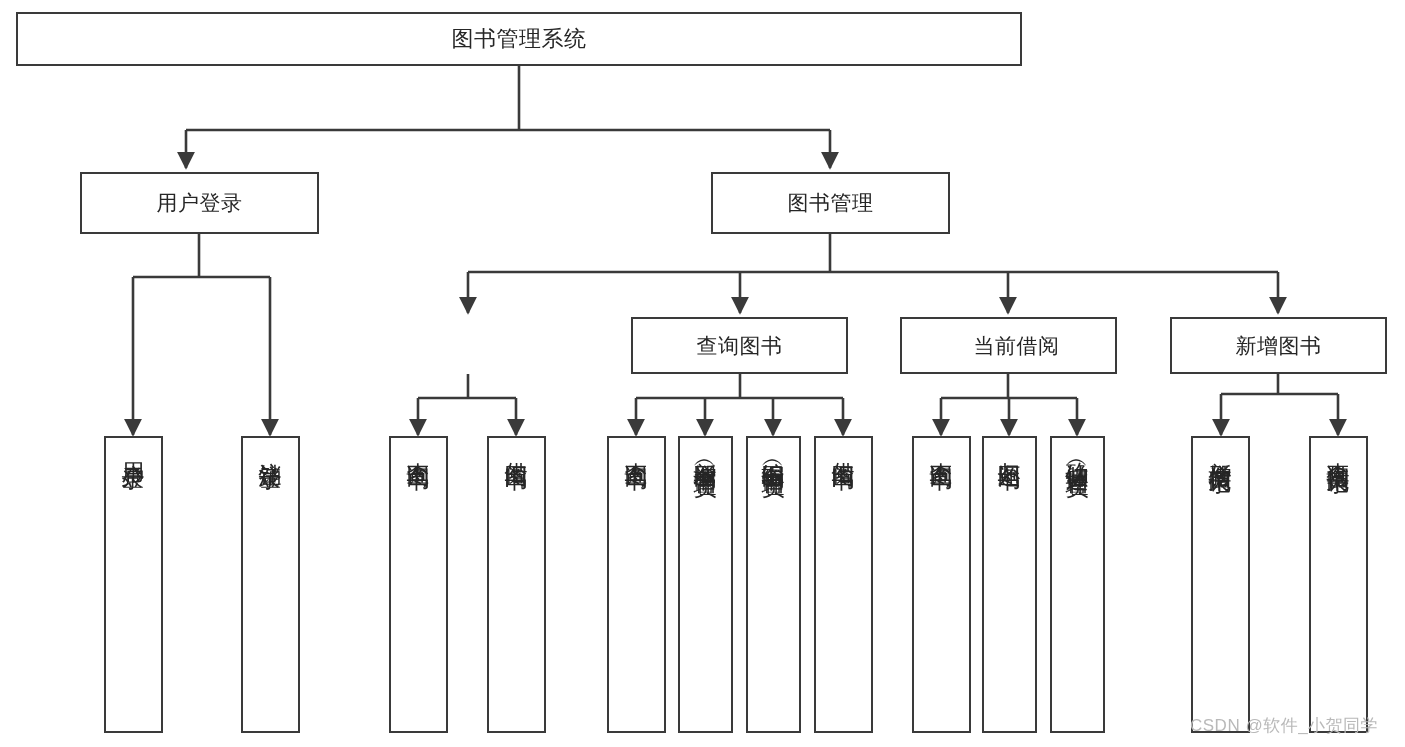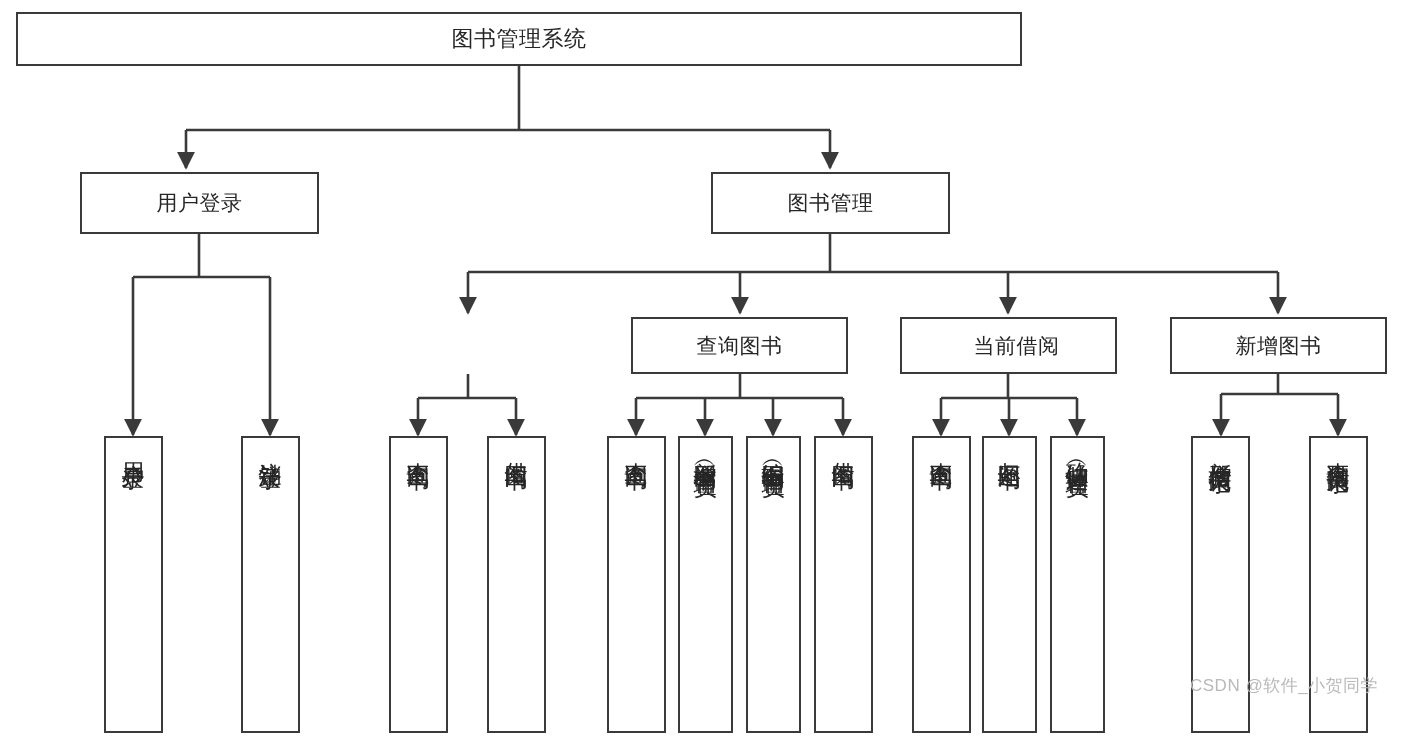--- a/index.html
+++ b/index.html
@@ -197,15 +197,15 @@
   </div>
 
   <div class="node vert" style="left:1191px; top:436px; width:59px; height:297px;">
     <span class="lbl">新增借阅记录</span>
   </div>
 
   <div class="node vert" style="left:1309px; top:436px; width:59px; height:297px;">
     <span class="lbl">查询借阅记录</span>
   </div>
 
-  <div class="watermark" style="left:1190px; top:674px;text-align:center;">CSDN @软件_小贺同学</div>
+  <div class="watermark" style="left:1190px; top:714px;text-align:center;">CSDN @软件_小贺同学</div>
 
 </div>
 
 </body></html>

